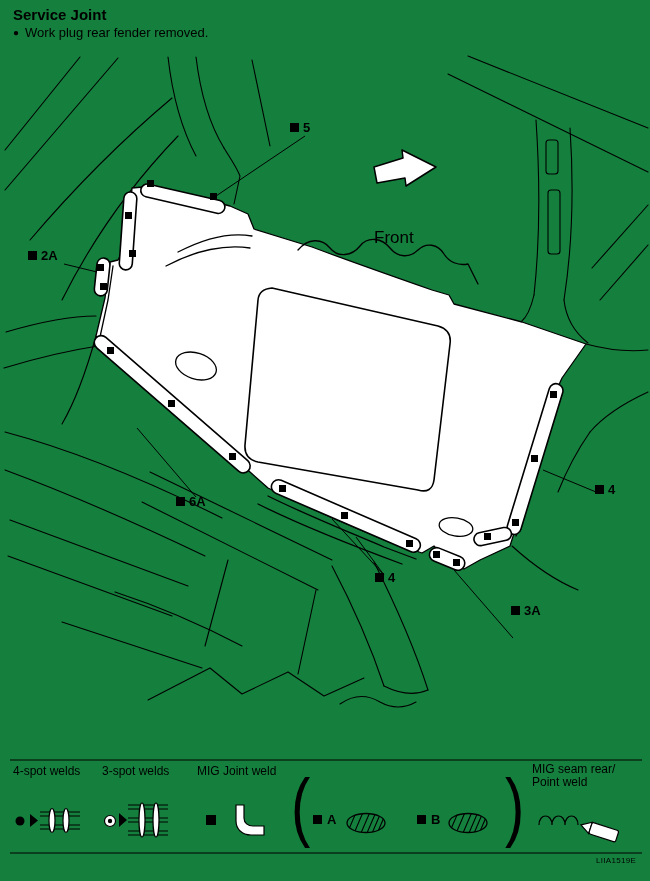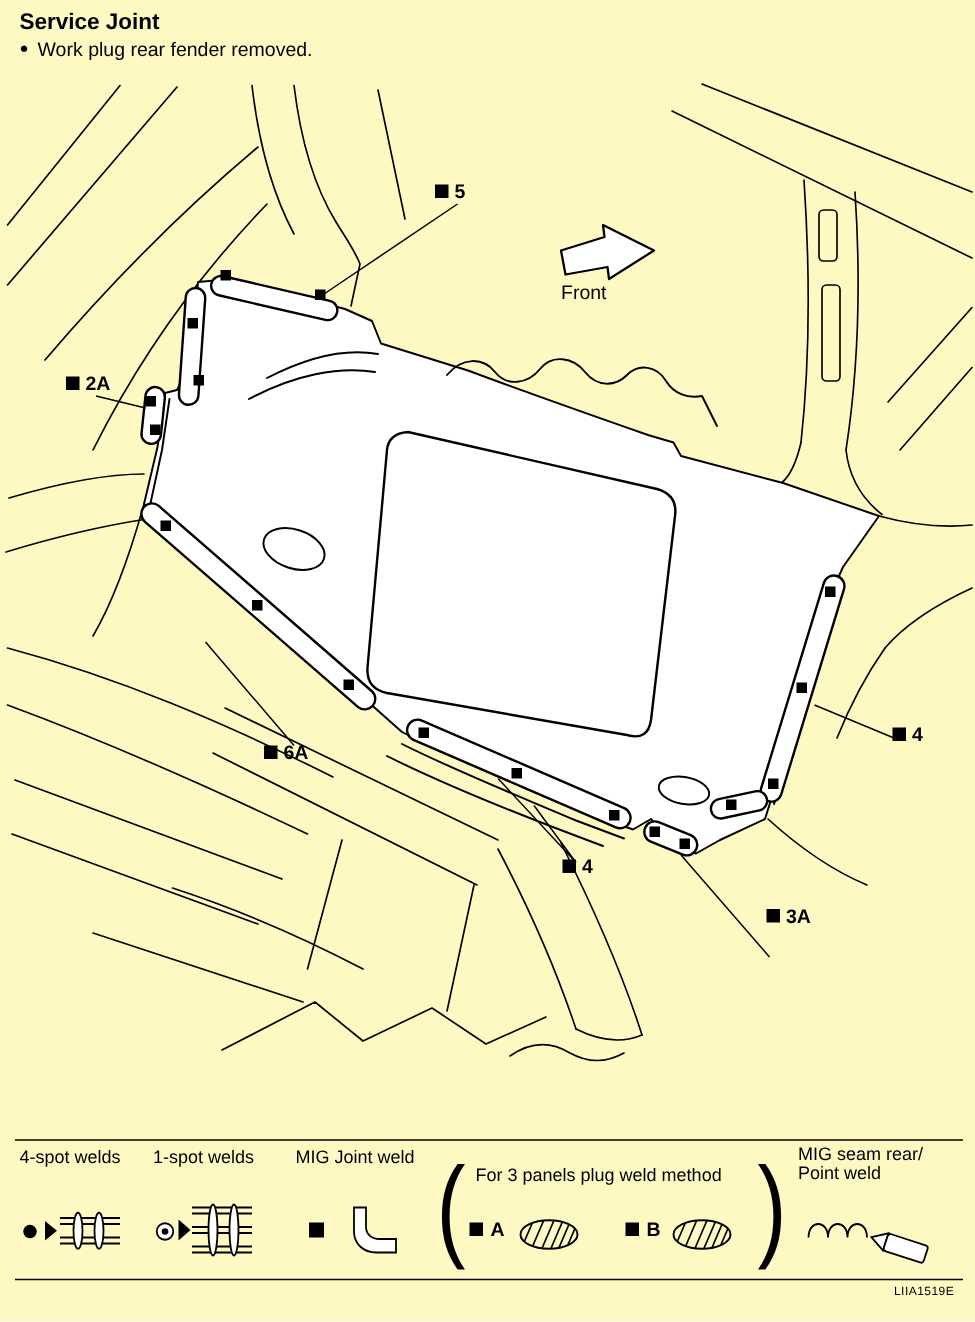--- a/index.html
+++ b/index.html
@@ -1,24 +1,24 @@
 <!DOCTYPE html>
 <html><head>
 <meta charset="utf-8">
 <style>
   html,body{margin:0;padding:0;background:#fff;}
-  .page{position:relative;width:650px;height:881px;background:#fef9c3;overflow:hidden;
+  .page{position:relative;width:650px;height:881px;background:#15803d;overflow:hidden;
         font-family:"Liberation Sans",sans-serif;color:#000;}
   .abs{position:absolute;}
   .title{left:13px;top:6px;font-size:15px;font-weight:bold;}
   .note{left:13px;top:25px;font-size:13px;display:flex;align-items:center;gap:6px;}
   .bullet{font-size:10px;line-height:1;}
   .callout{display:flex;align-items:center;gap:4px;font-size:13px;font-weight:bold;line-height:1;}
   .sq{width:9px;height:9px;background:#000;display:inline-block;flex:none;}
-  .front-label{font-size:13px;}
+  .front-label{font-size:17px;margin-top:41px;}
   .lg{font-size:12px;white-space:nowrap;}
   .ab{display:flex;align-items:center;gap:5px;font-size:13px;font-weight:bold;line-height:1;}
   .paren{font-size:58px;line-height:58px;font-weight:400;transform:scaleY(1.3);transform-origin:top left;}
   .figcode{font-size:8px;letter-spacing:.3px;}
   svg.art{position:absolute;left:0;top:0;}
 </style>
 </head>
 <body>
 
 <div class="page">
@@ -192,21 +192,21 @@
     <span class="bullet">●</span>
     <span>Work plug rear fender removed.</span>
   </div>
 
   <div class="abs front-label" style="left:374px;top:187px">Front</div>
 
   <div class="abs callout" style="left:290px;top:121px">
     <span class="sq"></span>
     <span>5</span>
   </div>
-  <div class="abs callout" style="left:44px;top:249px">
+  <div class="abs callout" style="left:28px;top:249px">
     <span class="sq"></span>
     <span>2A</span>
   </div>
   <div class="abs callout" style="left:176px;top:495px">
     <span class="sq"></span>
     <span>6A</span>
   </div>
   <div class="abs callout" style="left:595px;top:483px">
     <span class="sq"></span>
     <span>4</span>
@@ -214,27 +214,26 @@
   <div class="abs callout" style="left:375px;top:571px">
     <span class="sq"></span>
     <span>4</span>
   </div>
   <div class="abs callout" style="left:511px;top:604px">
     <span class="sq"></span>
     <span>3A</span>
   </div>
 
   <div class="abs lg" style="left:13px;top:764px">4-spot welds</div>
-  <div class="abs lg" style="left:102px;top:764px">1-spot welds</div>
+  <div class="abs lg" style="left:102px;top:764px">3-spot welds</div>
   <div class="abs lg" style="left:197px;top:764px">MIG Joint weld</div>
 
   <span class="abs paren" style="left:291px;top:768px">(</span>
   <span class="abs paren" style="left:505px;top:768px">)</span>
 
-  <div class="abs lg" style="left:317px;top:776px">For 3 panels plug weld method</div>
 
   <div class="abs ab" style="left:313px;top:813px">
     <span class="sq"></span>
     <span>A</span>
   </div>
   <div class="abs ab" style="left:417px;top:813px">
     <span class="sq"></span>
     <span>B</span>
   </div>
 

